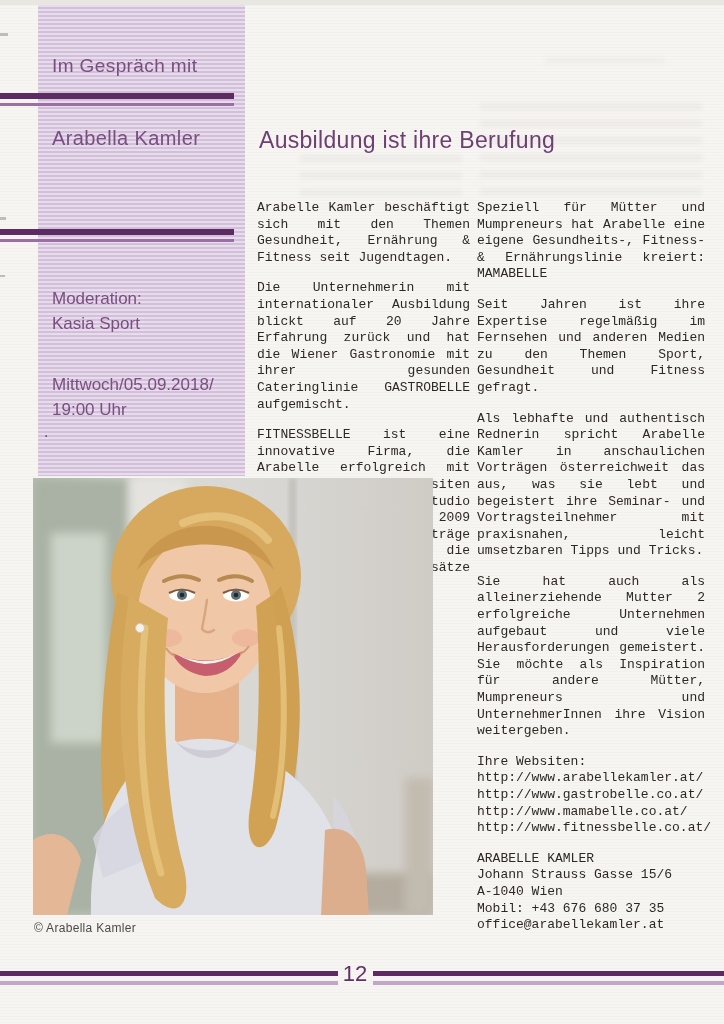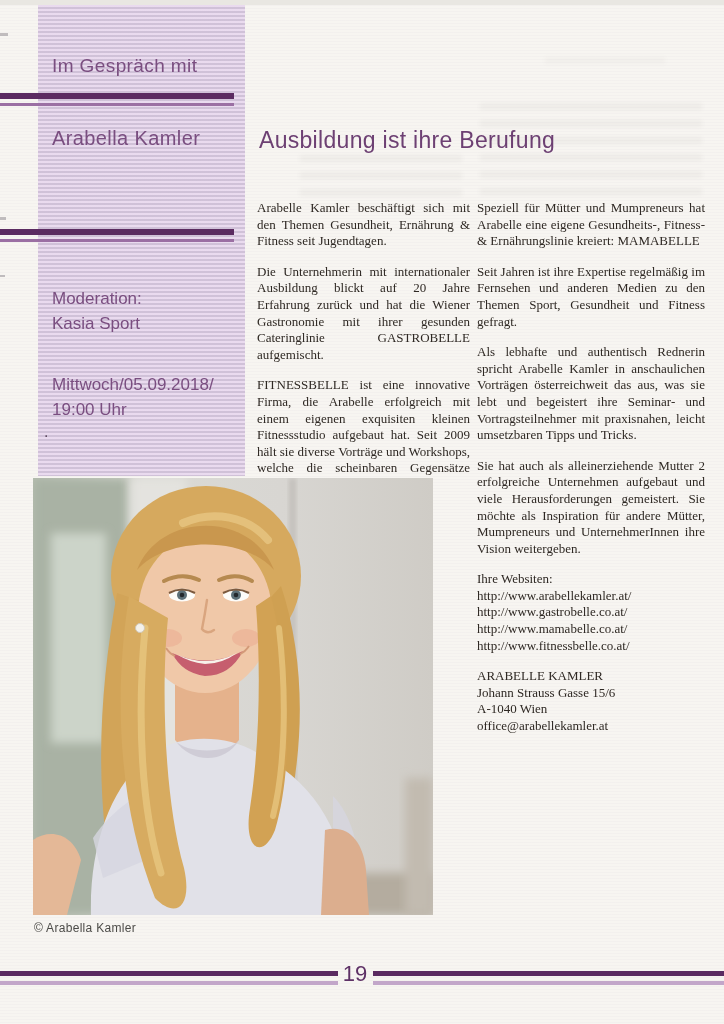--- a/index.html
+++ b/index.html
@@ -27,21 +27,21 @@
   #ruleA-dark{top:88px;} #ruleA-light{top:98px;}
   #ruleB-dark{top:224px;} #ruleB-light{top:234px;}
   
   .title{
     position:absolute;left:259px;top:122px;width:440px;
     font-size:23px;letter-spacing:.3px;color:#6d4073;
   }
   .col{position:absolute;top:195px;color:#2e2823;
     font-family:"Liberation Serif",serif;font-size:13px;line-height:16.6px;
     text-align:justify;}
-  .col p{margin:0 0 14px 0;}
+  .col p{margin:0 0 14px 0;font-family:Liberation Mono, monospace;}
   .col-left{left:257px;width:213px;height:270px;}
   .col-right{left:477px;width:228px;}
   .addr p{margin:0;}
   .websites p{margin:0;}
   .block-gap{margin-bottom:14px;}
   
   .ghost{
     position:absolute;
     background:repeating-linear-gradient(180deg, rgba(125,118,112,0.30) 0 7px, rgba(0,0,0,0) 7px 17px);
     filter:blur(2px);opacity:.22;pointer-events:none;
@@ -115,20 +115,21 @@
       <p>Ihre Websiten:</p>
       <p>http://www.arabellekamler.at/</p>
       <p>http://www.gastrobelle.co.at/</p>
       <p>http://www.mamabelle.co.at/</p>
       <p>http://www.fitnessbelle.co.at/</p>
     </div>
     <div class="addr">
       <p>ARABELLE KAMLER</p>
       <p>Johann Strauss Gasse 15/6</p>
       <p>A-1040 Wien</p>
+      <p>Mobil: +43 676 680 37 35</p>
       <p>office@arabellekamler.at</p>
     </div>
   </div>
 
   <div class="photo">
     <svg width="400" height="437" viewBox="0 0 400 437" xmlns="http://www.w3.org/2000/svg">
       <defs>
         <filter id="b3" x="-20%" y="-20%" width="140%" height="140%">
             <feGaussianBlur stdDeviation="5"></feGaussianBlur>
           </filter>
@@ -197,15 +198,15 @@
 
       <circle cx="107" cy="150" r="4.5" fill="#f4f1ea" stroke="#cfc8ba" stroke-width="1"></circle>
     </svg>
   </div>
   <div class="caption">© Arabella Kamler</div>
 
   <div class="f-rule f-dark" id="fdl"></div>
   <div class="f-rule f-dark" id="fdr"></div>
   <div class="f-rule f-light" id="fll"></div>
   <div class="f-rule f-light" id="flr"></div>
-  <div class="page-num">19</div>
+  <div class="page-num">12</div>
 
 </div>
 
 </body></html>

